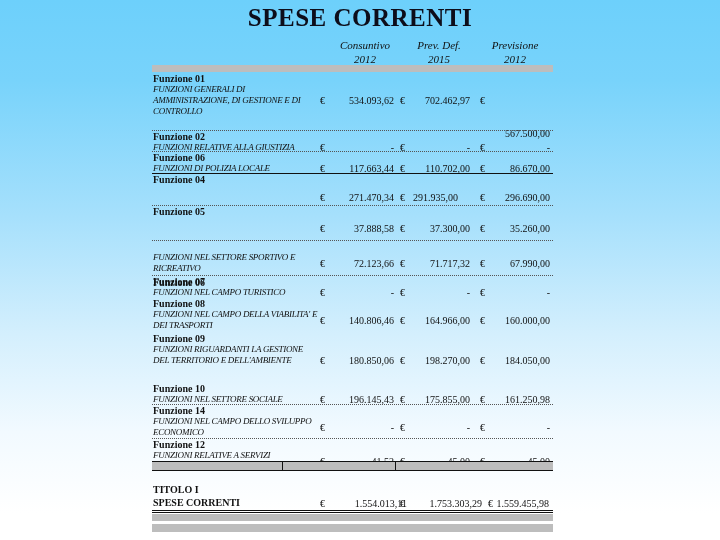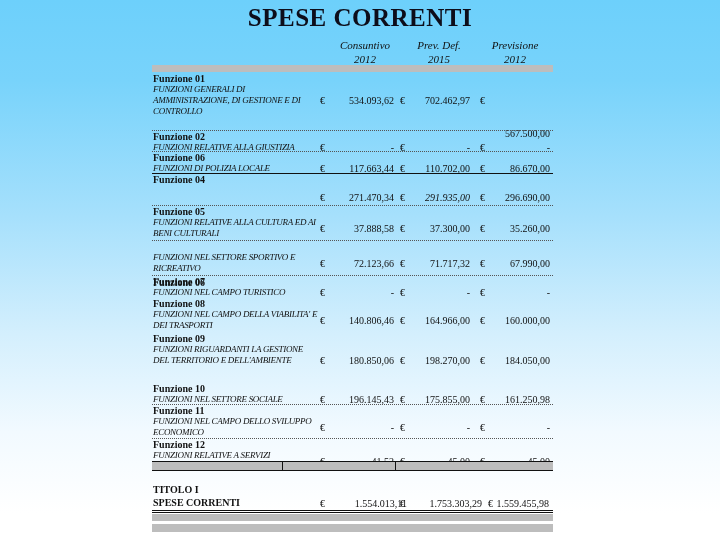--- a/index.html
+++ b/index.html
@@ -89,28 +89,27 @@
         <div class="val" style="left: 248px; top: 11px;">110.702,00</div>
         <div class="cur" style="left: 328px; top: 11px;">€</div>
         <div class="val" style="left: 328px; top: 11px;">86.670,00</div>
       </div>
       <div class="sep-solid" style="top: 135px;"></div>
       <div class="row" style="top: 136px; height: 32px;">
         <div class="fz" style="top: 0px;">Funzione 04</div>
         <div class="cur" style="left: 168px; top: 18px;">€</div>
         <div class="val" style="left: 172px; top: 18px;">271.470,34</div>
         <div class="cur" style="left: 248px; top: 18px;">€</div>
-        <div class="val" style="left: 248px; top: 18px; font-style: italic;">291.935,00</div>
+        <div class="val" style="left: 236px; top: 18px;">291.935,00</div>
         <div class="cur" style="left: 328px; top: 18px;">€</div>
         <div class="val" style="left: 328px; top: 18px;">296.690,00</div>
       </div>
       <div class="sep-dot" style="top: 167px;"></div>
       <div class="row" style="top: 168px; height: 35px;">
         <div class="fz" style="top: 0px;">Funzione 05</div>
-        <div class="desc" style="top: 11px;">FUNZIONI RELATIVE ALLA CULTURA ED AI BENI CULTURALI</div>
         <div class="cur" style="left: 168px; top: 16.5px;">€</div>
         <div class="val" style="left: 172px; top: 16.5px;">37.888,58</div>
         <div class="cur" style="left: 248px; top: 16.5px;">€</div>
         <div class="val" style="left: 248px; top: 16.5px;">37.300,00</div>
         <div class="cur" style="left: 328px; top: 16.5px;">€</div>
         <div class="val" style="left: 328px; top: 16.5px;">35.260,00</div>
       </div>
       <div class="sep-dot" style="top: 202px;"></div>
       <div class="row" style="top: 203px; height: 35px;">
         <div class="fz" style="top: 16px; margin-top: 20px;">Funzione 06</div>
@@ -158,21 +157,21 @@
         <div class="desc" style="top: 11px;">FUNZIONI NEL SETTORE SOCIALE</div>
         <div class="cur" style="left: 168px; top: 11px;">€</div>
         <div class="val" style="left: 172px; top: 11px;">196.145,43</div>
         <div class="cur" style="left: 248px; top: 11px;">€</div>
         <div class="val" style="left: 248px; top: 11px;">175.855,00</div>
         <div class="cur" style="left: 328px; top: 11px;">€</div>
         <div class="val" style="left: 328px; top: 11px;">161.250,98</div>
       </div>
       <div class="sep-dot" style="top: 366px;"></div>
       <div class="row" style="top: 367px; height: 34px;">
-        <div class="fz" style="top: 0px;">Funzione 11</div>
+        <div class="fz" style="top: 0px;">Funzione 14</div>
         <div class="desc" style="top: 11px;">FUNZIONI NEL CAMPO DELLO SVILUPPO ECONOMICO</div>
         <div class="cur" style="left: 168px; top: 16.5px;">€</div>
         <div class="val" style="left: 172px; top: 16.5px;">-</div>
         <div class="cur" style="left: 248px; top: 16.5px;">€</div>
         <div class="val" style="left: 248px; top: 16.5px;">-</div>
         <div class="cur" style="left: 328px; top: 16.5px;">€</div>
         <div class="val" style="left: 328px; top: 16.5px;">-</div>
       </div>
       <div class="sep-dot" style="top: 400px;"></div>
       <div class="row" style="top: 401px; height: 34px;">

